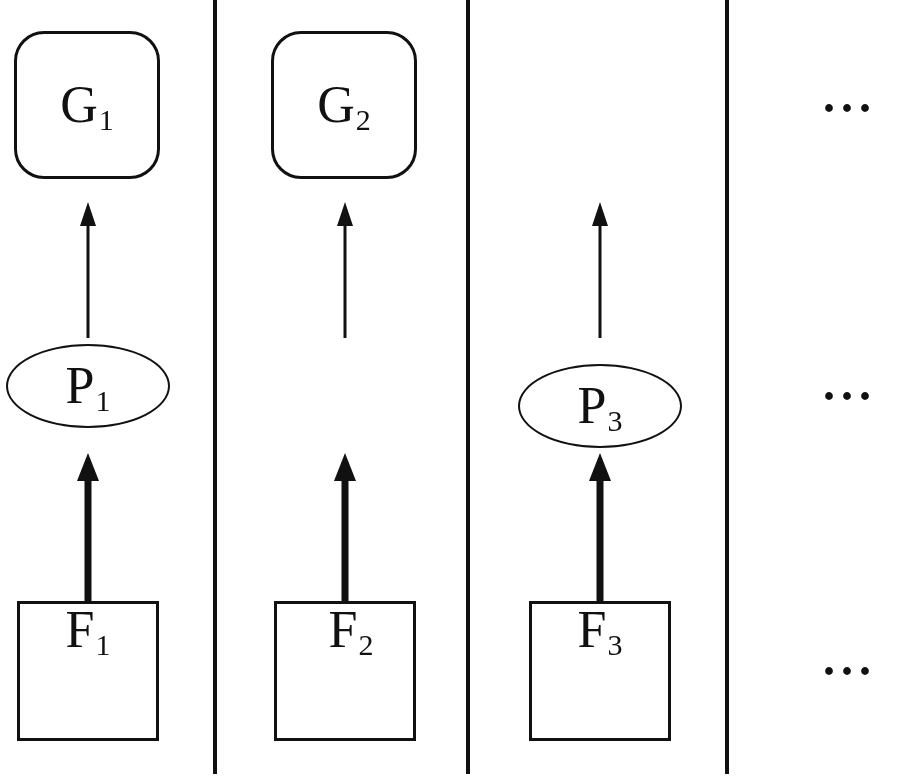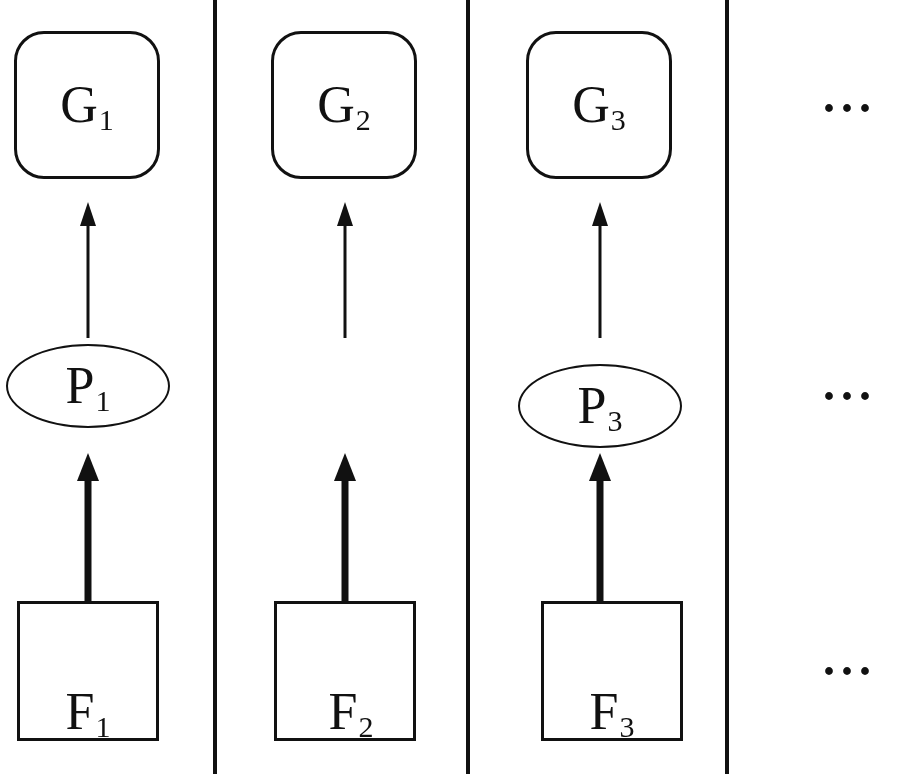--- a/index.html
+++ b/index.html
@@ -48,21 +48,21 @@
     justify-content: center;
     box-sizing: border-box;
   }
   .fbox {
     position: absolute;
     width: 142px;
     height: 140px;
     border: 3px solid #111111;
     background: #ffffff;
     display: flex;
-    align-items: flex-end;
+    align-items: flex-start;
     justify-content: center;
     box-sizing: border-box;
   }
   .arrow {
     position: absolute;
   }
   .label {
     font-size: 52px;
     line-height: 1;
     white-space: nowrap;
@@ -118,35 +118,32 @@
     <polygon points="15,0 7,24 23,24" fill="#111111"></polygon>
   </svg>
   <svg class="arrow" style="left:328px; top:453px;" width="34" height="148" viewBox="0 0 34 148">
     <line x1="17" y1="148" x2="17" y2="24" stroke="#111111" stroke-width="7"></line>
     <polygon points="17,0 6,28 28,28" fill="#111111"></polygon>
   </svg>
   <div class="fbox" style="left:274px; top:601px;padding-left:12px;">
     <span class="label"><span>F</span><span class="sub">2</span></span>
   </div>
 
-  <div class="gbox" style="left:526px; top:31px;">
-    <span class="label"><span>G</span><span class="sub">3</span></span>
-  </div>
   <svg class="arrow" style="left:585px; top:202px;" width="30" height="136" viewBox="0 0 30 136">
     <line x1="15" y1="136" x2="15" y2="18" stroke="#111111" stroke-width="3"></line>
     <polygon points="15,0 7,24 23,24" fill="#111111"></polygon>
   </svg>
   <div class="pellipse" style="left:518px; top:364px;">
     <span class="label"><span>P</span><span class="sub">3</span></span>
   </div>
   <svg class="arrow" style="left:583px; top:453px;" width="34" height="148" viewBox="0 0 34 148">
     <line x1="17" y1="148" x2="17" y2="24" stroke="#111111" stroke-width="7"></line>
     <polygon points="17,0 6,28 28,28" fill="#111111"></polygon>
   </svg>
-  <div class="fbox" style="left:529px; top:601px;margin-left:12px;">
+  <div class="fbox" style="left:529px; top:601px;">
     <span class="label"><span>F</span><span class="sub">3</span></span>
   </div>
 
   <div class="dots" style="left:805px; top:72px;">...</div>
   <div class="dots" style="left:805px; top:360px;">...</div>
   <div class="dots" style="left:805px; top:635px;">...</div>
 
 </div>
 
 </body></html>

